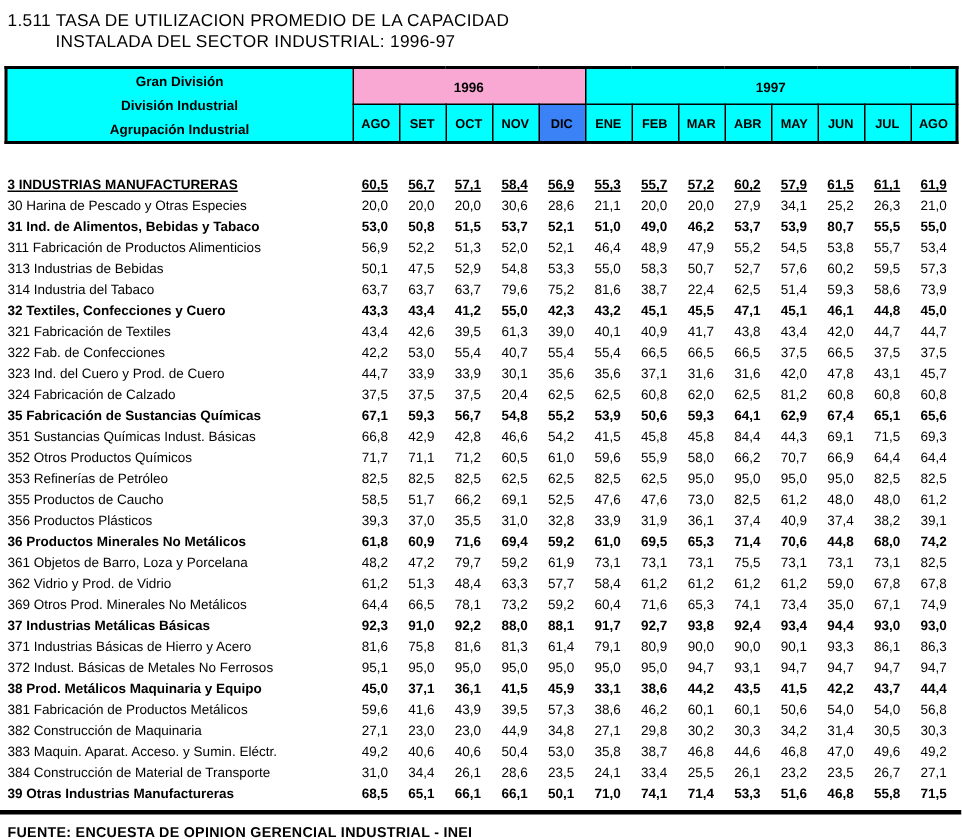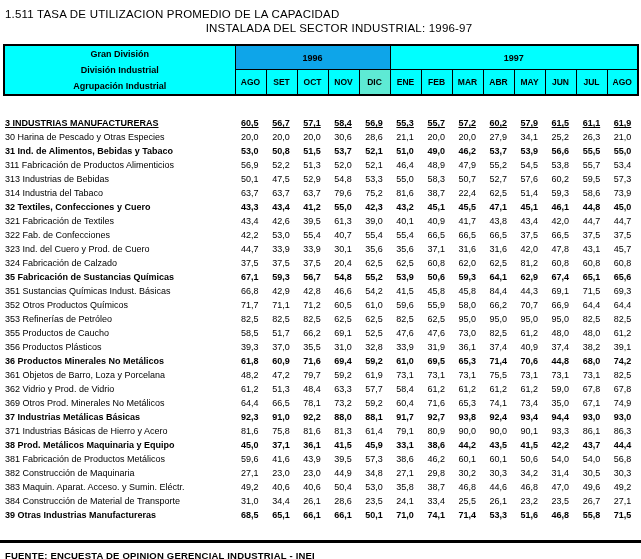--- a/index.html
+++ b/index.html
@@ -5,21 +5,21 @@
   html,body{margin:0;padding:0;}
   body{
     width:641px;height:559px;overflow:hidden;
     background:#ffffff;color:#000000;
     font-family:"Liberation Sans","DejaVu Sans",sans-serif;
     -webkit-font-smoothing:none;
   }
   .page{position:relative;width:641px;height:559px;}
   
   .title{margin:7px 0 0 5px;font-size:11.5px;letter-spacing:.2px;line-height:14px;}
-  .title .t2{margin-left:32px;text-align:center;}
+  .title .t2{margin-left:32px;}
   
   table{border-collapse:collapse;table-layout:fixed;}
   .hdr{margin:9px 0 0 3px;width:635px;border:2px solid #000;}
   .hdr td{border:1px solid #000;background:#00ffff;text-align:center;vertical-align:middle;padding:0;}
   .hdr td.stub{font-weight:bold;font-size:9px;}
   .hdr td.stub .sl{line-height:16px;}
   .hdr td.year{font-weight:bold;font-size:9px;height:23px;}
   .hdr td.month{font-weight:bold;font-size:8.5px;height:24px;margin-left:47px;}
   
   .bodytbl{margin:20px 0 0 3px;width:635px;}
@@ -59,29 +59,29 @@
         <col style="width: 31px;">
         <col style="width: 31px;">
       </colgroup>
     <tbody>
       <tr>
         <td class="stub" rowspan="2" style="background: rgb(0, 255, 255);">
           <div class="sl">Gran División</div>
           <div class="sl">División Industrial</div>
           <div class="sl">Agrupación Industrial</div>
         </td>
-        <td class="year" colspan="5" style="background: #0ea5e9;">1996</td>
+        <td class="year" colspan="5" style="background: #f9a8d4;">1996</td>
         <td class="year" colspan="8" style="background: rgb(0, 255, 255);">1997</td>
       </tr>
       <tr id="month-row">
           <td class="month" style="background: rgb(0, 255, 255);">AGO</td>
           <td class="month" style="background: rgb(0, 255, 255);">SET</td>
           <td class="month" style="background: rgb(0, 255, 255);">OCT</td>
           <td class="month" style="background: rgb(0, 255, 255);">NOV</td>
-          <td class="month" style="background: #5eead4;">DIC</td>
+          <td class="month" style="background: #3b82f6;">DIC</td>
           <td class="month" style="background: rgb(0, 255, 255);">ENE</td>
           <td class="month" style="background: rgb(0, 255, 255);">FEB</td>
           <td class="month" style="background: rgb(0, 255, 255);">MAR</td>
           <td class="month" style="background: rgb(0, 255, 255);">ABR</td>
           <td class="month" style="background: rgb(0, 255, 255);">MAY</td>
           <td class="month" style="background: rgb(0, 255, 255);">JUN</td>
           <td class="month" style="background: rgb(0, 255, 255);">JUL</td>
           <td class="month" style="background: rgb(0, 255, 255);">AGO</td>
         </tr>
     </tbody>
@@ -142,21 +142,21 @@
           <td class="val">53,0</td>
           <td class="val">50,8</td>
           <td class="val">51,5</td>
           <td class="val">53,7</td>
           <td class="val">52,1</td>
           <td class="val">51,0</td>
           <td class="val">49,0</td>
           <td class="val">46,2</td>
           <td class="val">53,7</td>
           <td class="val">53,9</td>
-          <td class="val">56,6</td>
+          <td class="val">80,7</td>
           <td class="val">55,5</td>
           <td class="val">55,0</td>
         </tr>
         <tr>
           <td class="lbl">311 Fabricación de Productos Alimenticios</td>
           <td class="val">56,9</td>
           <td class="val">52,2</td>
           <td class="val">51,3</td>
           <td class="val">52,0</td>
           <td class="val">52,1</td>
@@ -466,20 +466,36 @@
           <td class="val">61,4</td>
           <td class="val">79,1</td>
           <td class="val">80,9</td>
           <td class="val">90,0</td>
           <td class="val">90,0</td>
           <td class="val">90,1</td>
           <td class="val">93,3</td>
           <td class="val">86,1</td>
           <td class="val">86,3</td>
         </tr>
+        <tr>
+          <td class="lbl">372 Indust. Básicas de Metales No Ferrosos</td>
+          <td class="val">95,1</td>
+          <td class="val">95,0</td>
+          <td class="val">95,0</td>
+          <td class="val">95,0</td>
+          <td class="val">95,0</td>
+          <td class="val">95,0</td>
+          <td class="val">95,0</td>
+          <td class="val">94,7</td>
+          <td class="val">93,1</td>
+          <td class="val">94,7</td>
+          <td class="val">94,7</td>
+          <td class="val">94,7</td>
+          <td class="val">94,7</td>
+        </tr>
         <tr class="bold">
           <td class="lbl">38 Prod. Metálicos Maquinaria y Equipo</td>
           <td class="val">45,0</td>
           <td class="val">37,1</td>
           <td class="val">36,1</td>
           <td class="val">41,5</td>
           <td class="val">45,9</td>
           <td class="val">33,1</td>
           <td class="val">38,6</td>
           <td class="val">44,2</td>

